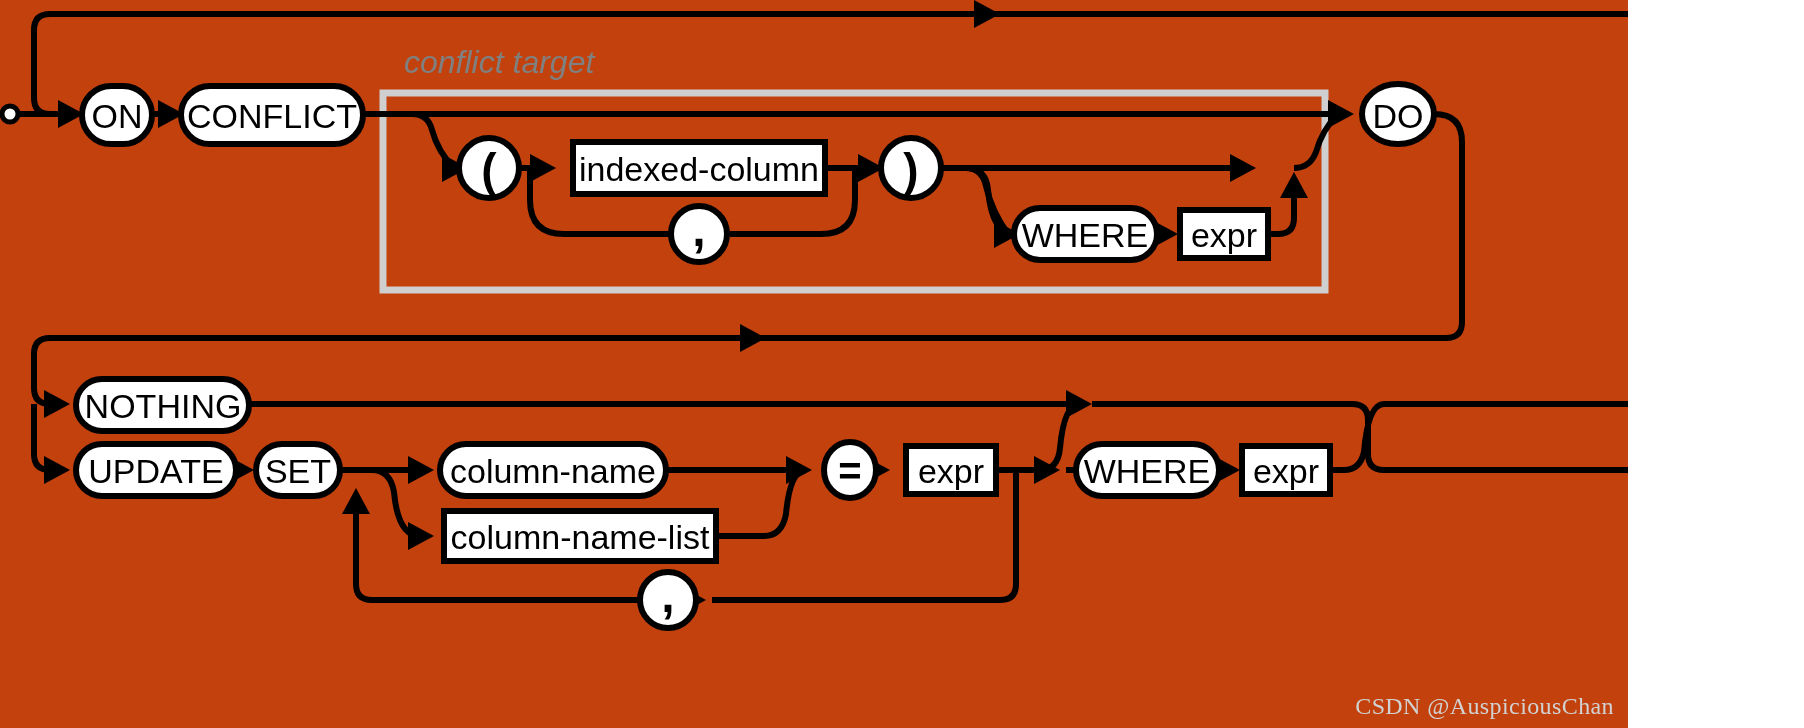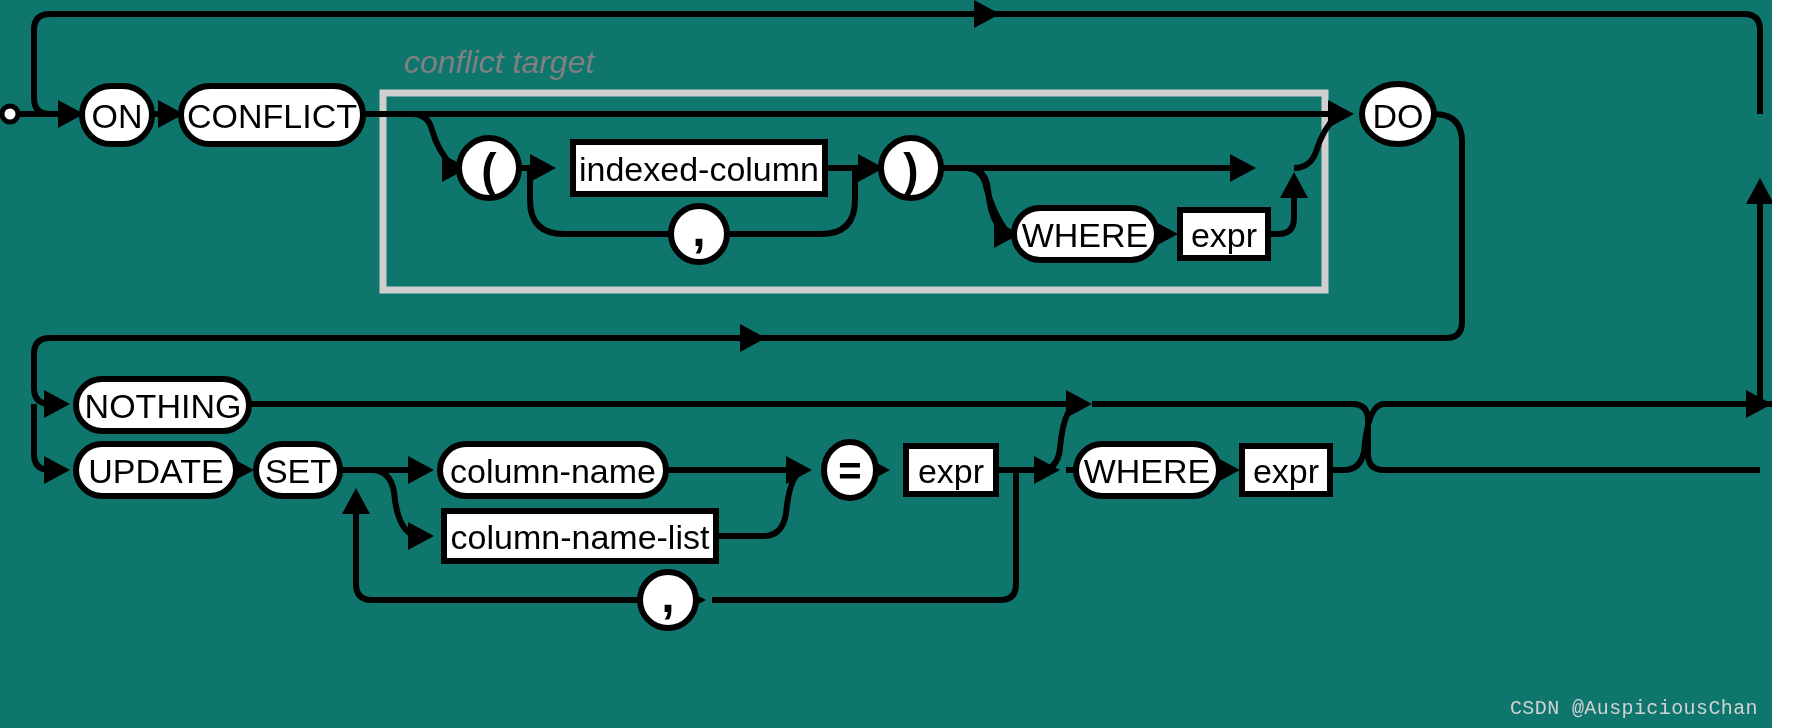--- a/index.html
+++ b/index.html
@@ -2,23 +2,23 @@
 <html><head>
 <meta charset="utf-8">
 <style>
   html, body {
     margin: 0;
     padding: 0;
     background: #ffffff;
   }
   #root {
     position: relative;
-    width: 1772px;
+    width: 1628px;
     height: 728px;
-    background: #0f766e;
+    background: #c2410c;
     font-family: "Liberation Sans", sans-serif;
     overflow: hidden;
   }
   svg.diagram {
     display: block;
     width: 1804px;
     height: 728px;
   }
   .rail {
     fill: none;
@@ -57,22 +57,22 @@
   }
   .terminator {
     fill: #ffffff;
     stroke: #000000;
     stroke-width: 5;
   }
   .watermark {
     position: absolute;
     right: 14px;
     bottom: 8px;
-    font-family: Liberation Mono, monospace;
-    font-size: 20px;
+    font-family: Liberation Serif, serif;
+    font-size: 24px;
     color: #d2d2d2;
     letter-spacing: 0.4px;
     user-select: none;
   }
 </style>
 </head>
 <body>
 
 <div id="root">
 

